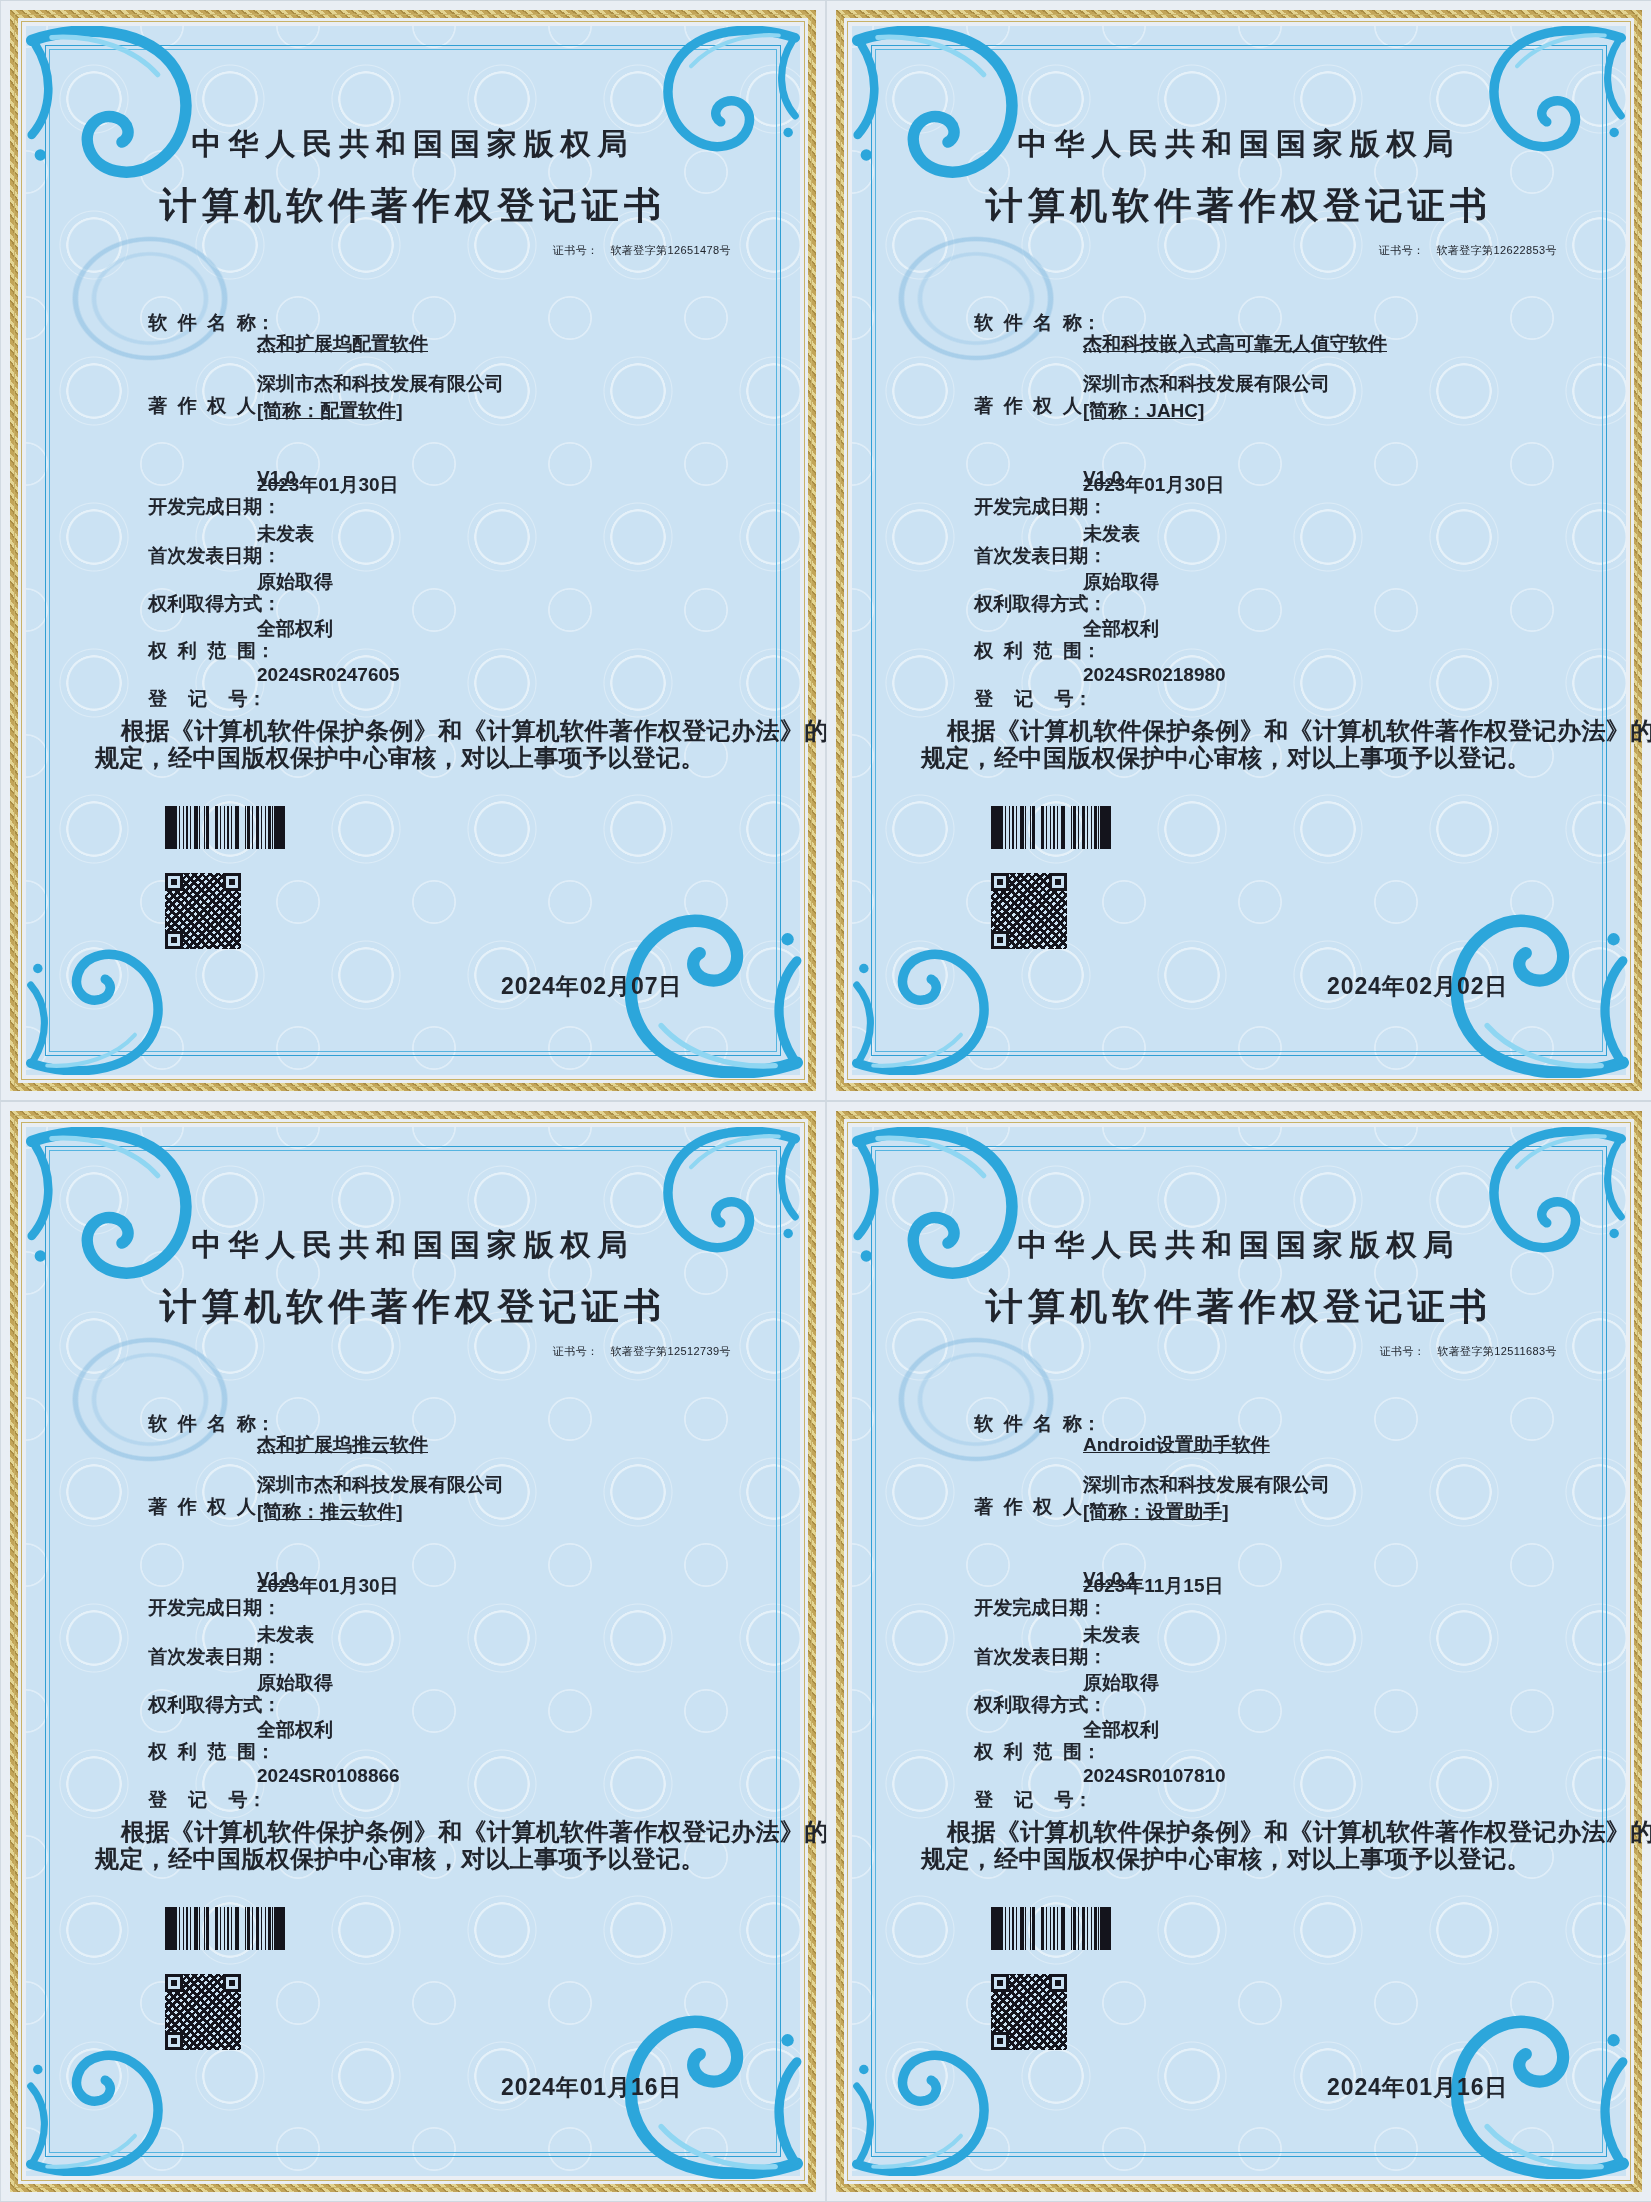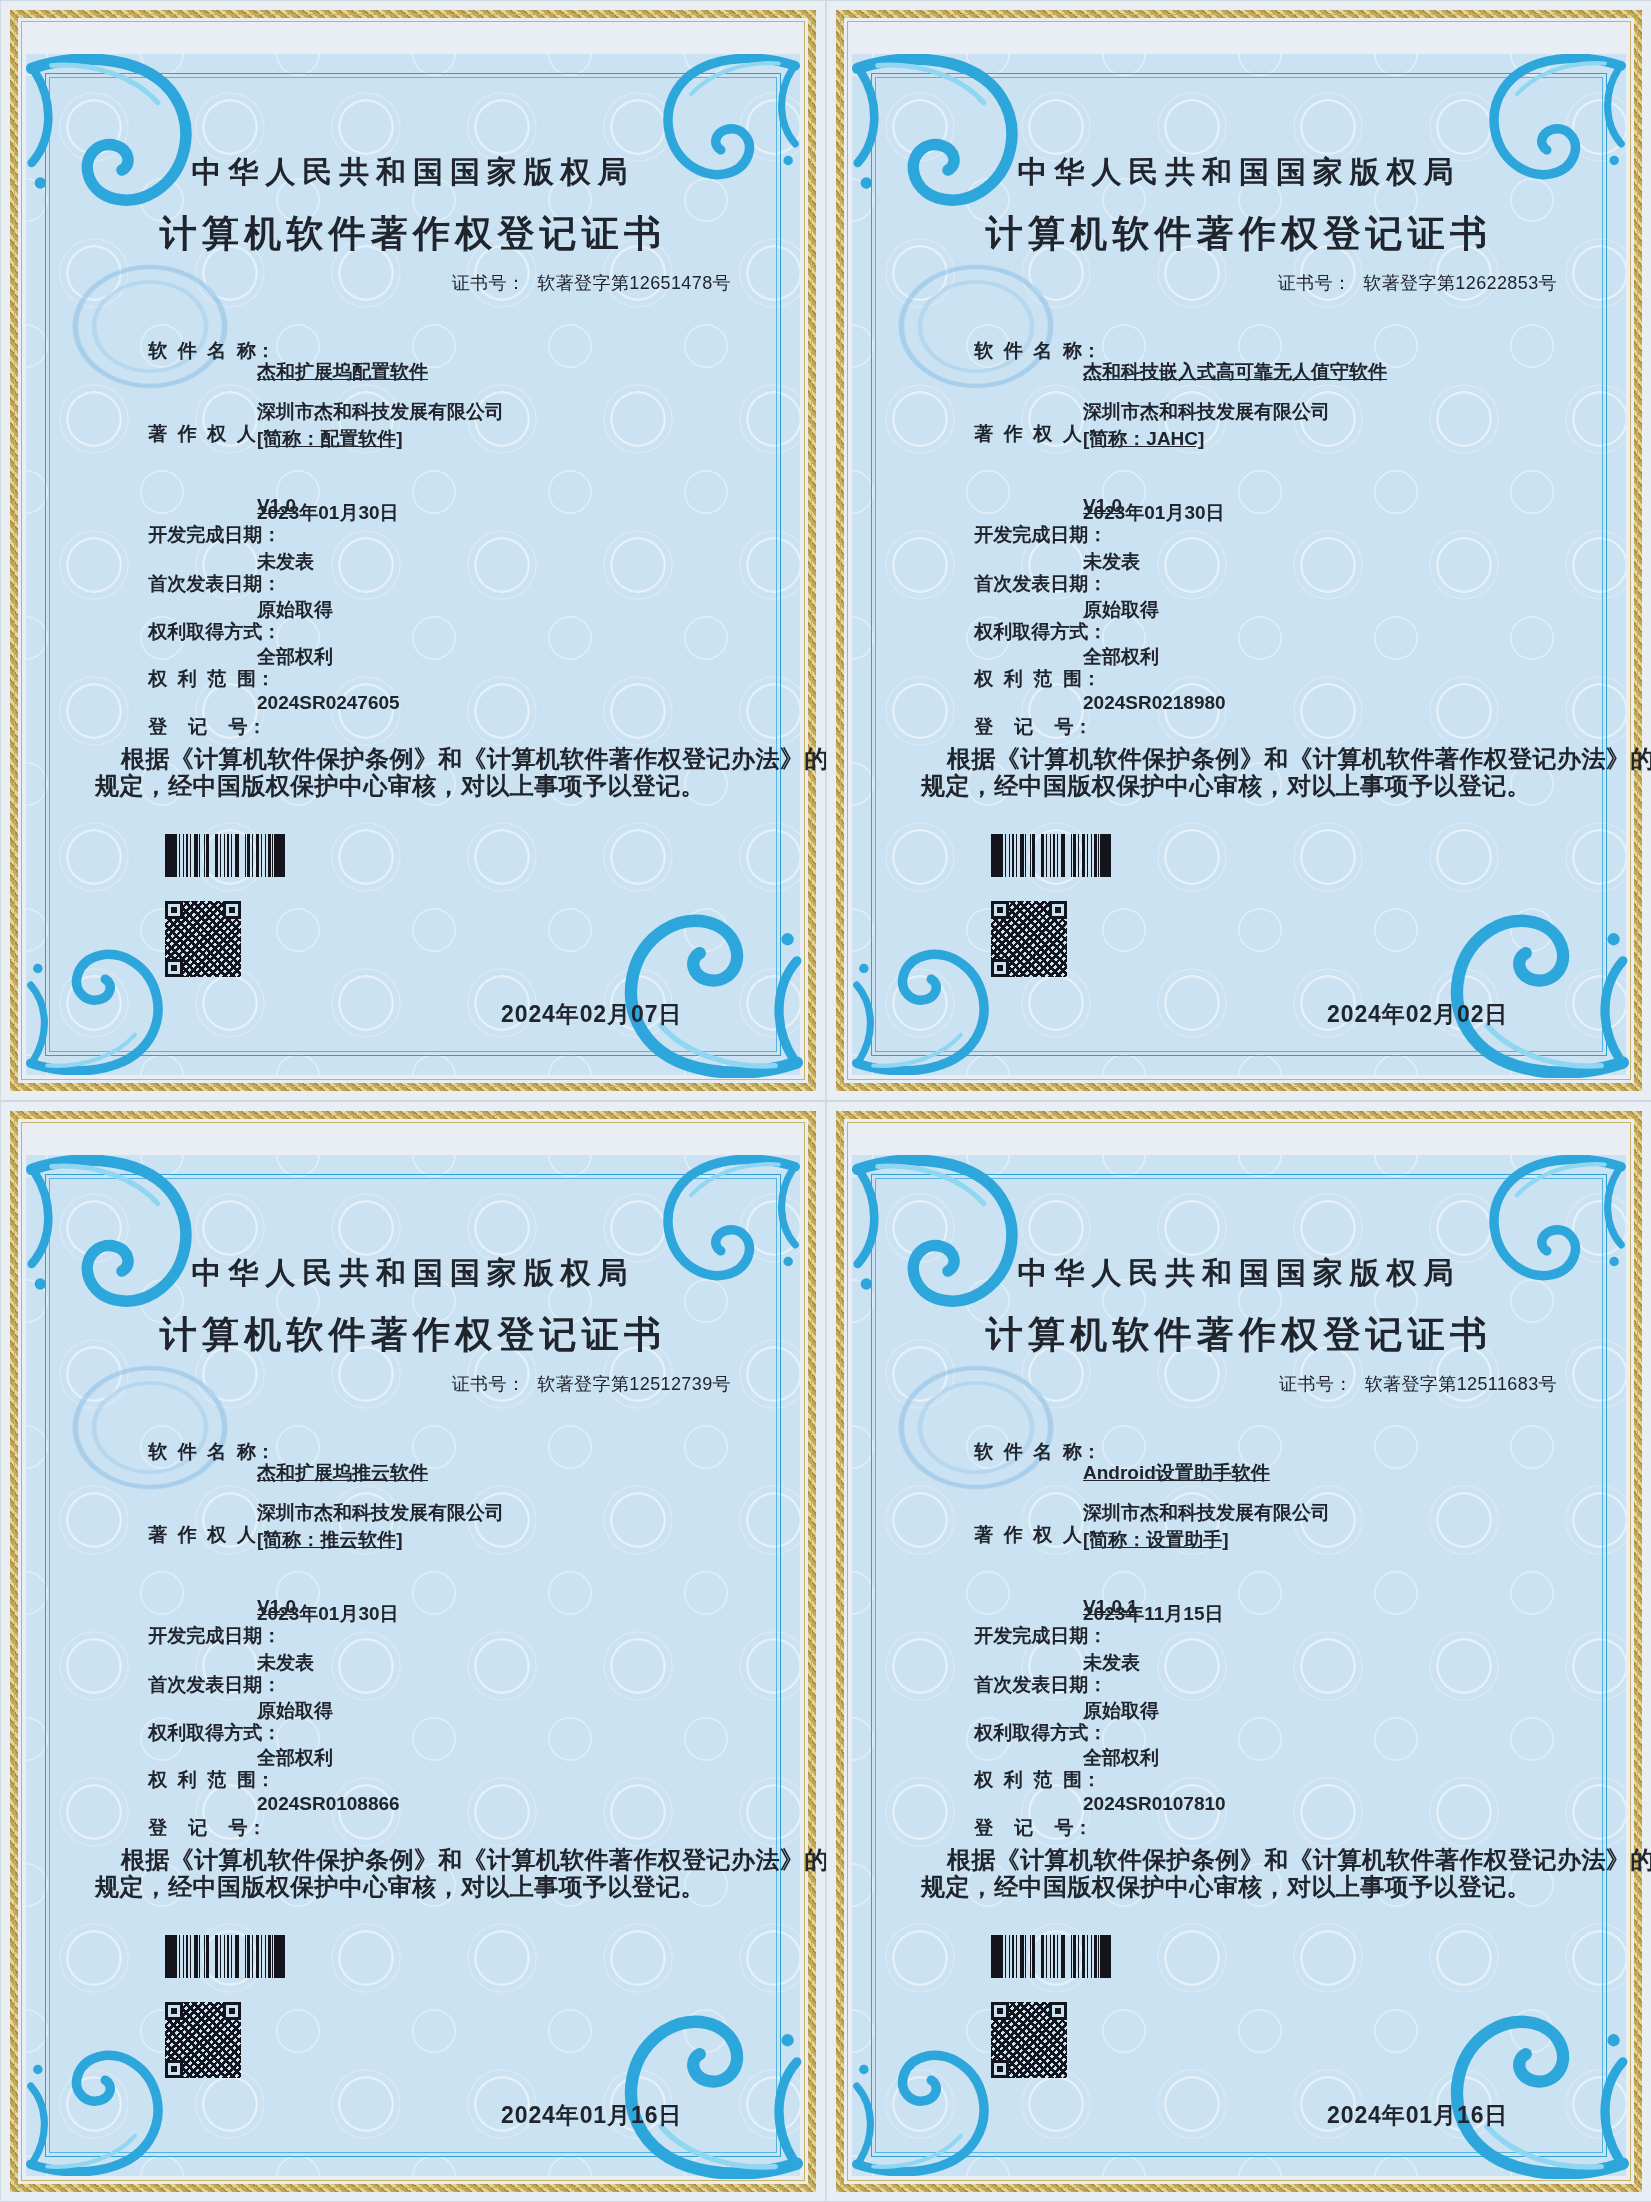--- a/index.html
+++ b/index.html
@@ -36,21 +36,20 @@
   
   .paper{
     position:absolute;inset:26px;
     background-color:#cbe2f3;
     background-image:
       radial-gradient(circle, transparent 25px, rgba(255,255,255,.50) 26px, rgba(255,255,255,.50) 27.5px, transparent 28px, transparent 33px, rgba(255,255,255,.33) 34px, rgba(255,255,255,.33) 34px, transparent 35px),
       radial-gradient(circle, transparent 20px, rgba(255,255,255,.38) 20.6px, rgba(255,255,255,.38) 21.5px, transparent 22.4px);
     background-size:136px 146px,136px 146px;
     background-position:0 0,68px 73px;
     z-index:2;
-    margin-top:28px;
   }
   .blue-frame{
     position:absolute;inset:19px;
     border:1.7px solid #2f9fd4;
     z-index:3;
   }
   .blue-frame::after{
     content:'';position:absolute;inset:3.4px;border:0.9px solid #55b4e0;
   }
   .seal-watermark{
@@ -73,21 +72,21 @@
     text-align:center;font-size:30px;font-weight:700;letter-spacing:6.9px;
     z-index:6;white-space:nowrap;
   }
   .title{
     position:absolute;top:155px;left:0;right:0;margin:0;
     text-align:center;font-size:37px;font-weight:800;letter-spacing:5.2px;
     z-index:6;white-space:nowrap;
   }
   .cert-no{
     position:absolute;top:217px;right:69px;
-    font-size:18px;font-weight:500;letter-spacing:0.4px;
+    font-size:11px;font-weight:500;letter-spacing:0.4px;
     z-index:6;white-space:nowrap;
   }
   .cn-lab{margin-right:12px;}
   .frow{
     position:absolute;left:80px;height:24px;
     font-size:19px;font-weight:600;white-space:pre;
     z-index:6;
   }
   .flab{display:inline-block;}
   .fval{position:absolute;left:151px;top:0;white-space:pre;}

